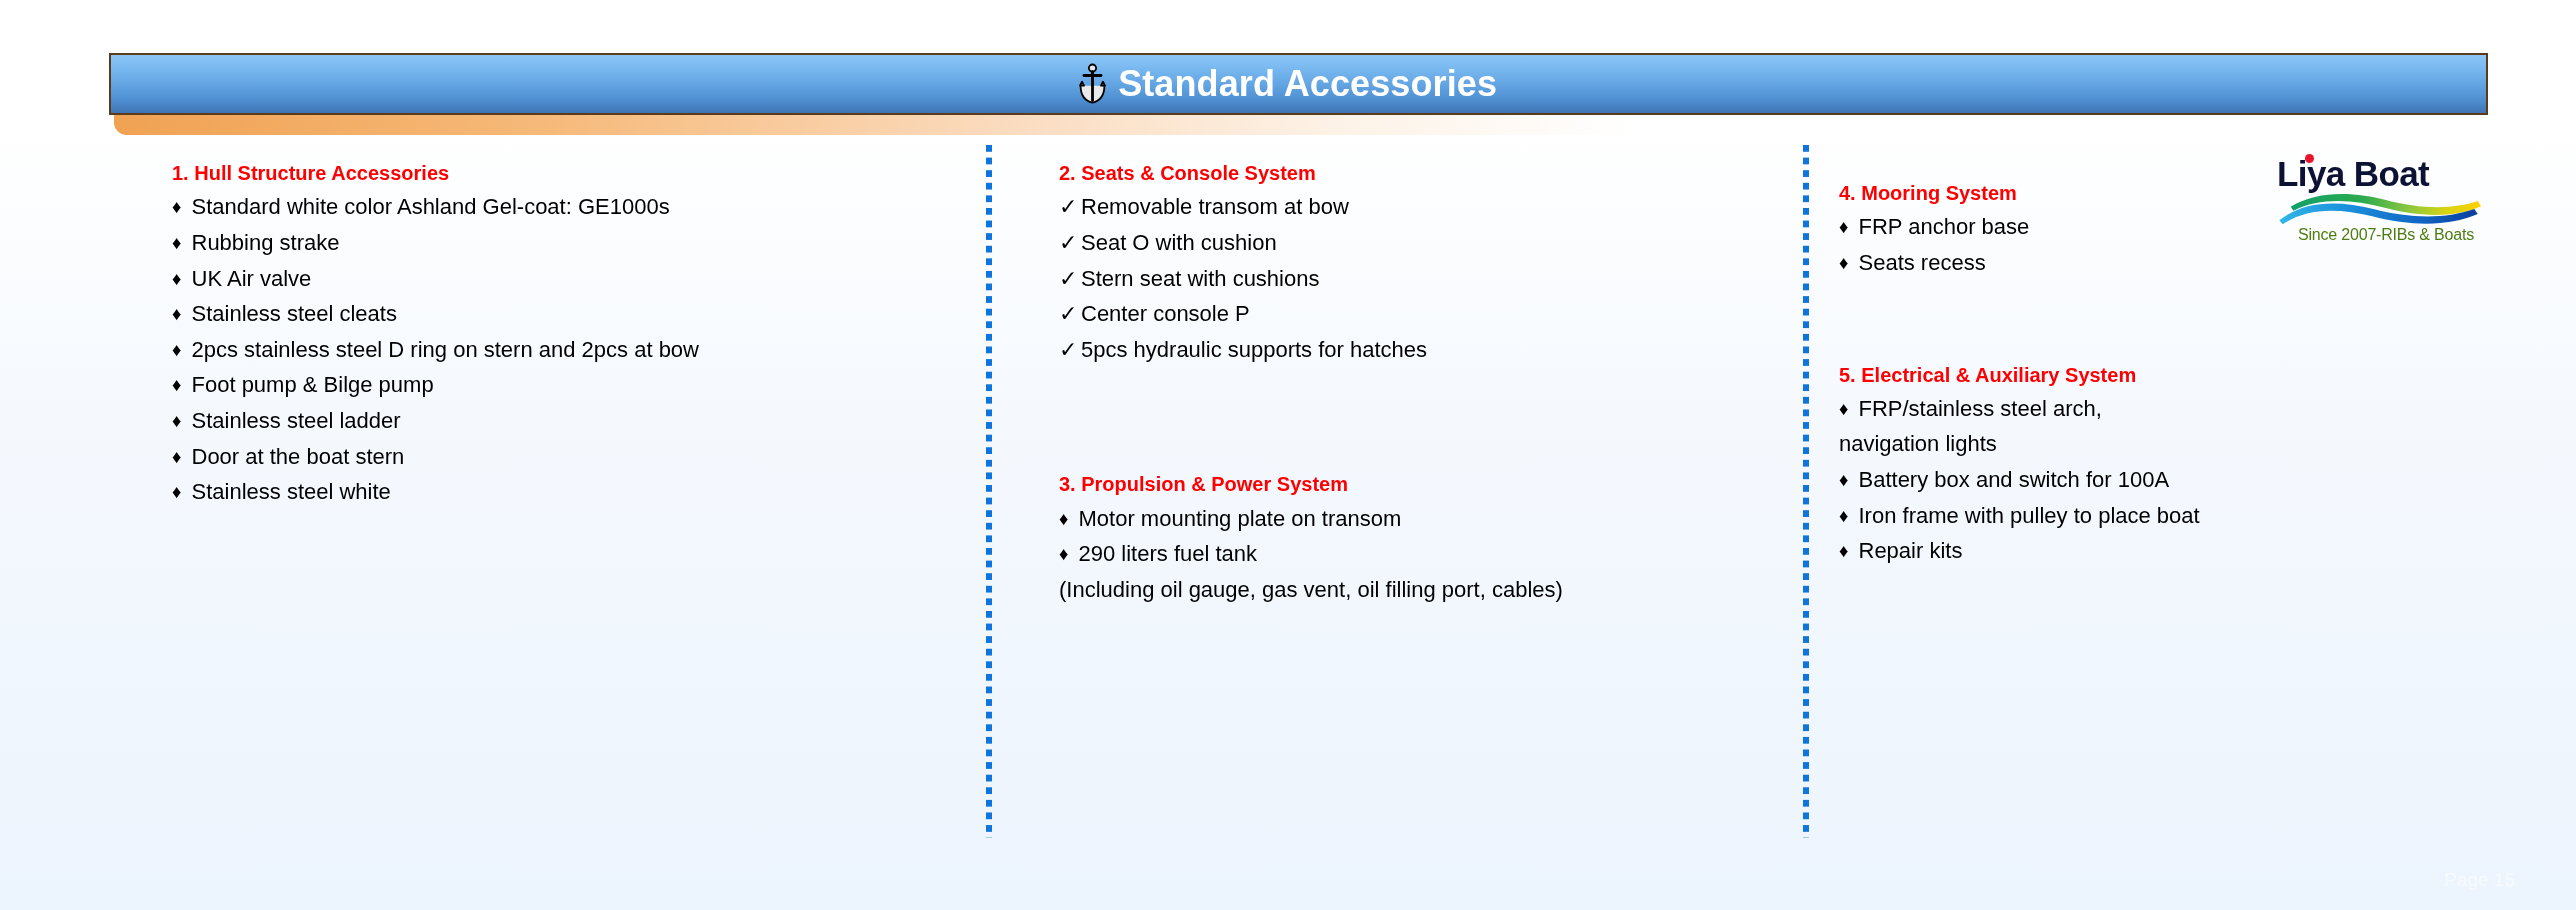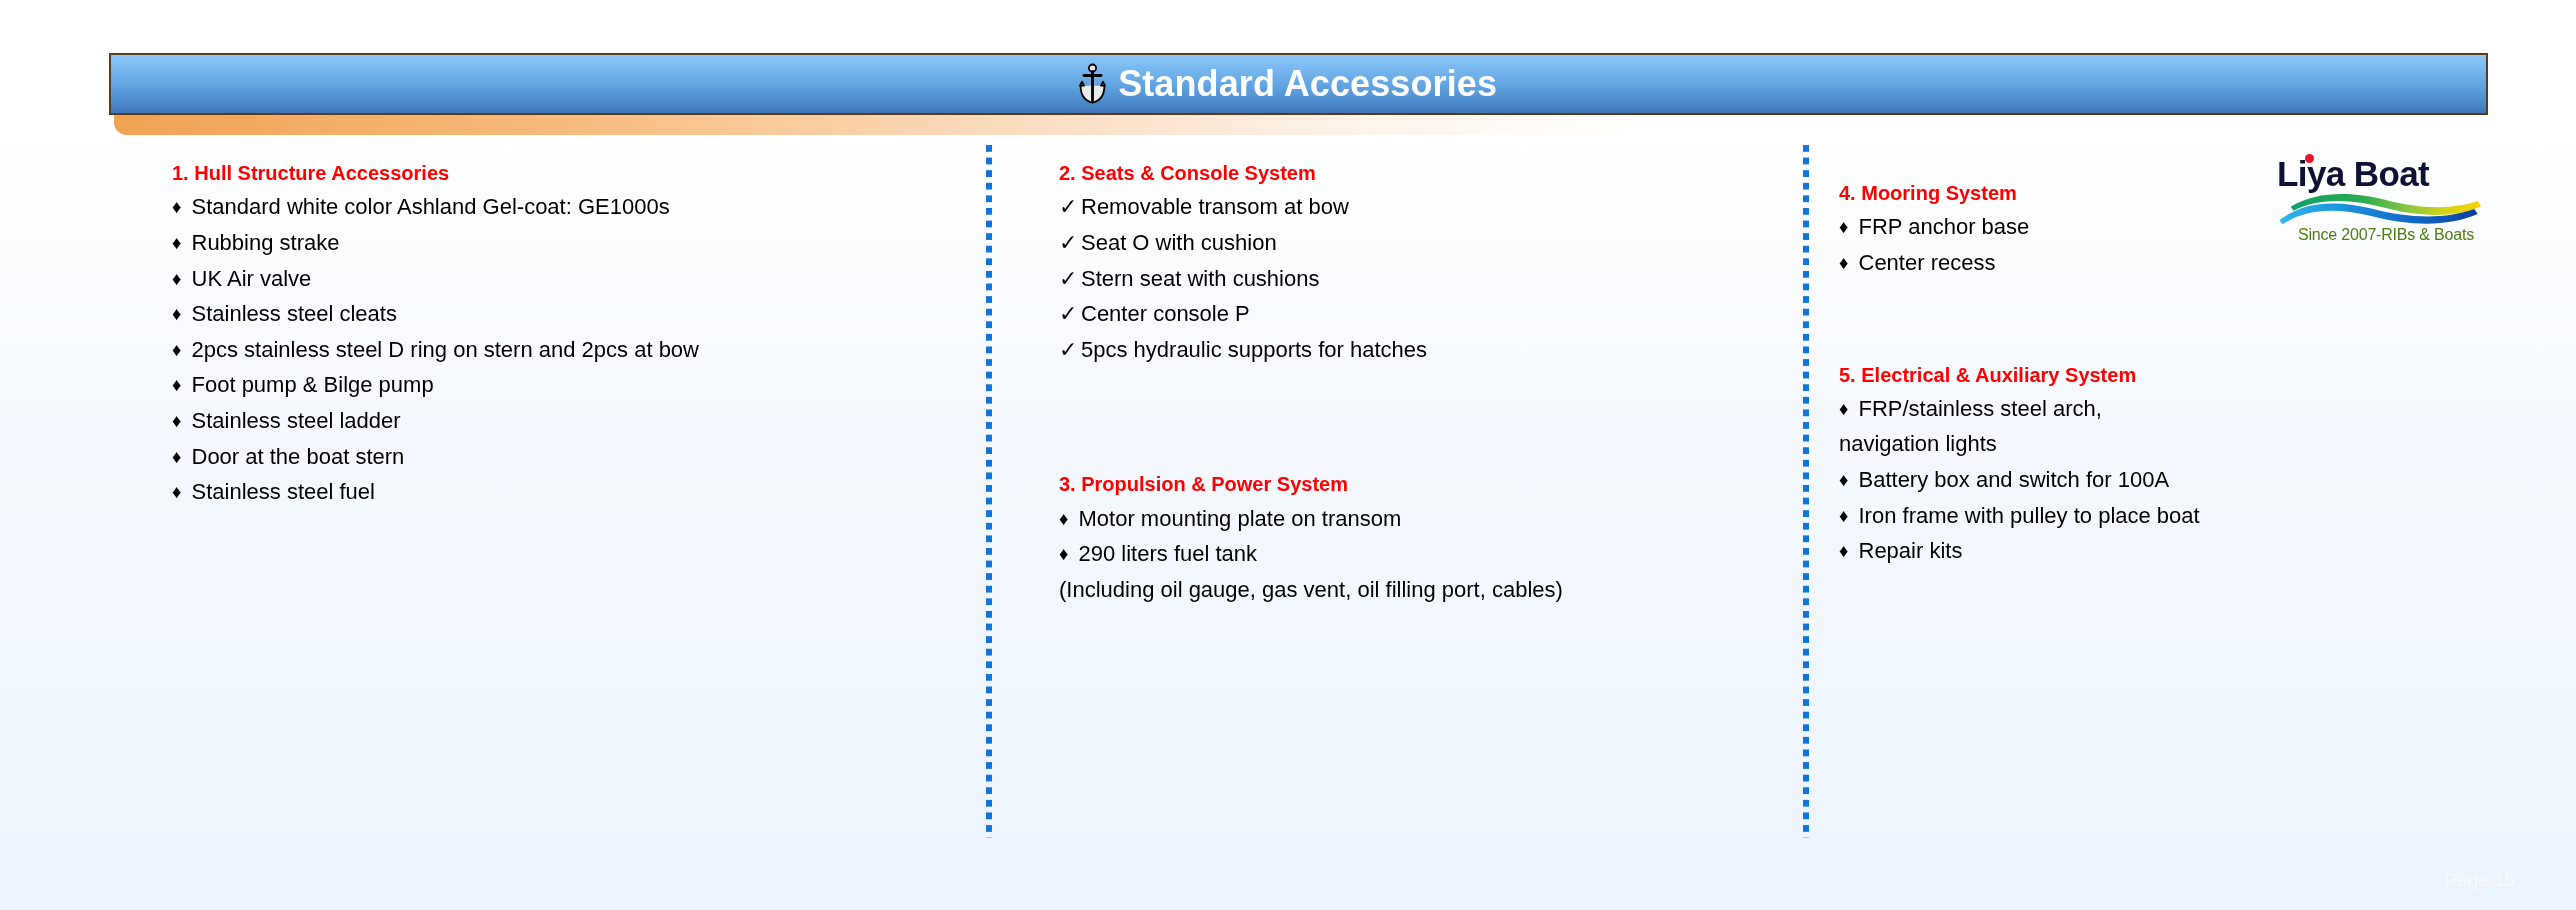--- a/index.html
+++ b/index.html
@@ -240,21 +240,21 @@
     <li>
         <span class="marker">♦</span>
         <span class="itext">Stainless steel ladder</span>
       </li>
     <li>
         <span class="marker">♦</span>
         <span class="itext">Door at the boat stern</span>
       </li>
     <li>
         <span class="marker">♦</span>
-        <span class="itext">Stainless steel fuel</span>
+        <span class="itext">Stainless steel white</span>
       </li>
   </ul>
 </div>
 
 <div class="column" id="col-mid">
   <h2 class="section-heading">2. Seats &amp; Console System</h2>
   <ul class="items">
     <li>
         <span class="marker check">✓</span>
         <span class="itext">Removable transom at bow</span>
@@ -296,21 +296,21 @@
 
 <div class="column" id="col-right">
   <h2 class="section-heading">4. Mooring System</h2>
   <ul class="items">
     <li>
         <span class="marker">♦</span>
         <span class="itext">FRP anchor base</span>
       </li>
     <li>
         <span class="marker">♦</span>
-        <span class="itext">Center recess</span>
+        <span class="itext">Seats recess</span>
       </li>
   </ul>
 
   <h2 class="section-heading spaced">5. Electrical &amp; Auxiliary System</h2>
   <ul class="items">
     <li>
         <span class="marker">♦</span>
         <span class="itext">FRP/stainless steel arch,</span>
       </li>
     <li class="nomarker">

